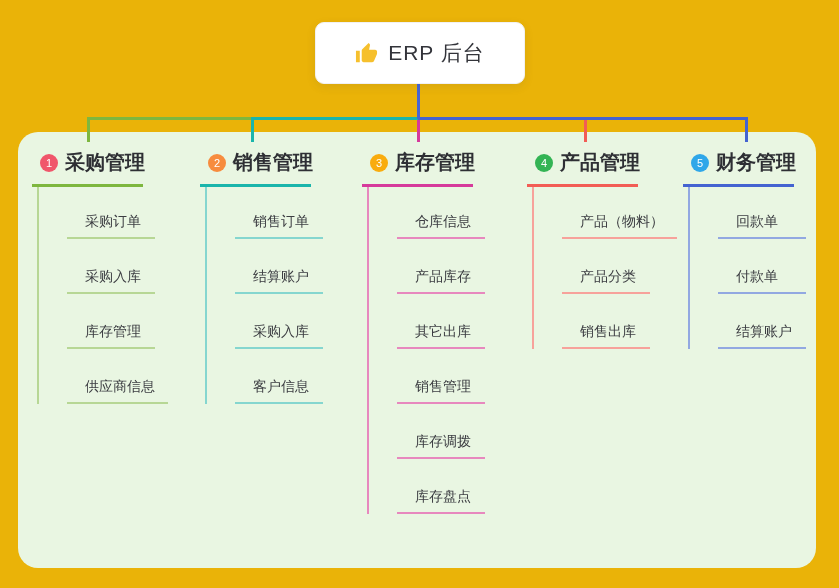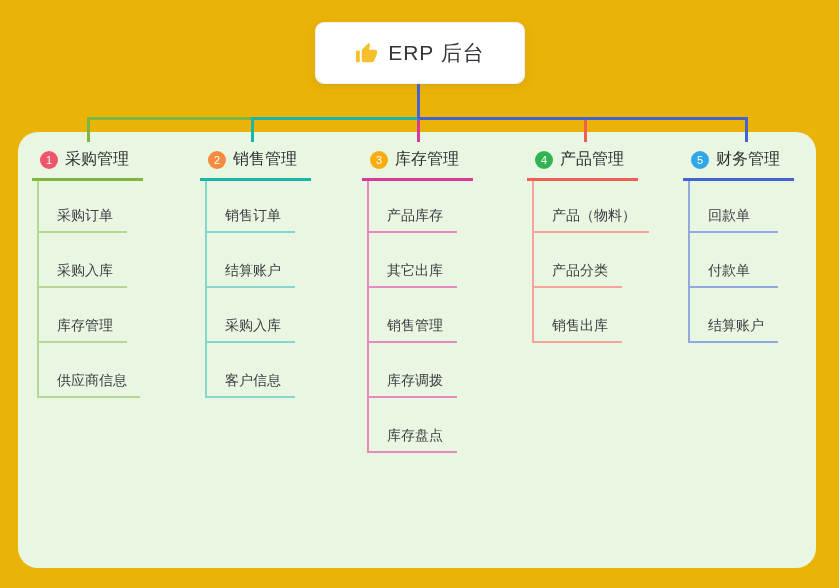--- a/index.html
+++ b/index.html
@@ -38,22 +38,22 @@
     display:flex;align-items:center;gap:7px;
     padding:3px 4px 8px 8px;
     border-bottom:3px solid var(--line);
     cursor:pointer;
   }
   .badge{
     width:18px;height:18px;border-radius:50%;flex:0 0 18px;
     background:var(--badge);color:#ffffff;
     font-size:11px;line-height:18px;text-align:center;font-weight:500;
   }
-  .branch-label{font-size:16px;font-weight:400;color:#2e2f34;white-space:nowrap;}
-  .children{margin-left:5px;border-left:2px solid var(--child);}
+  .branch-label{font-size:20px;font-weight:700;color:#2e2f34;white-space:nowrap;}
+  .children{margin-left:5px;border-left:2px solid var(--child);padding-left:28px;}
   .child{
     height:55px;box-sizing:border-box;width:fit-content;min-width:88px;
     display:flex;align-items:flex-end;
     padding:0 13px 6px 18px;
     border-bottom:2px solid var(--child);
     cursor:pointer;
   }
   .child:first-child{height:52px;}
   .child span{font-size:14px;color:#3b3c41;white-space:nowrap;}
 </style>
@@ -122,20 +122,23 @@
     </div>
   </div>
 
   <div class="branch" style="left: 362px; --line: #D63A9B; --child: #E788BE; --badge: #F9AC0E;">
     <div class="branch-title">
       <span class="badge">3</span>
       <span class="branch-label">库存管理</span>
     </div>
     <div class="children">
       <div class="child">
+          <span>仓库信息</span>
+        </div>
+      <div class="child">
           <span>产品库存</span>
         </div>
       <div class="child">
           <span>其它出库</span>
         </div>
       <div class="child">
           <span>销售管理</span>
         </div>
       <div class="child">
           <span>库存调拨</span>

